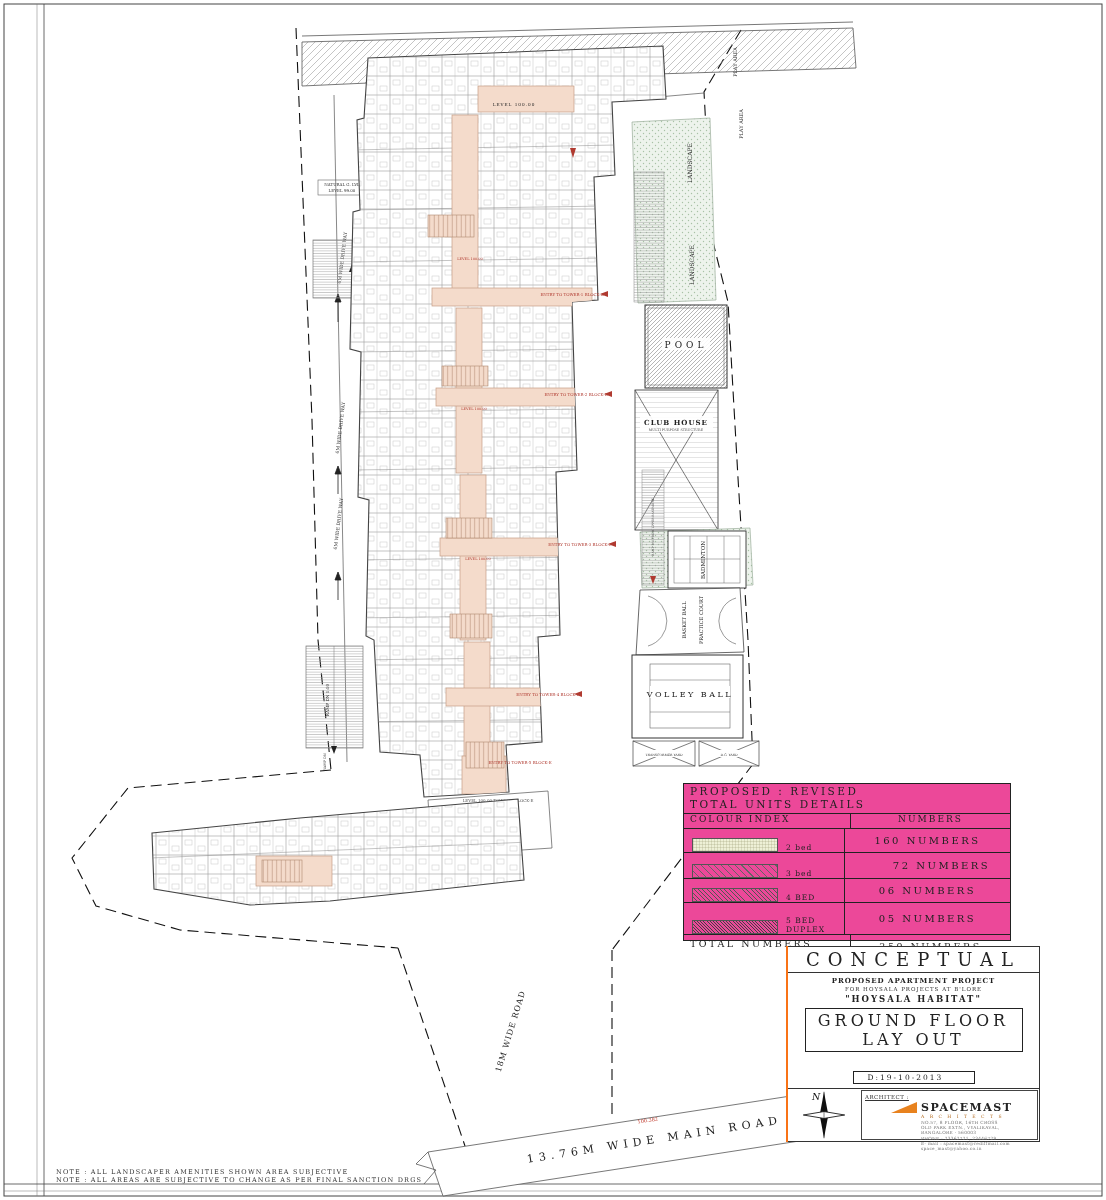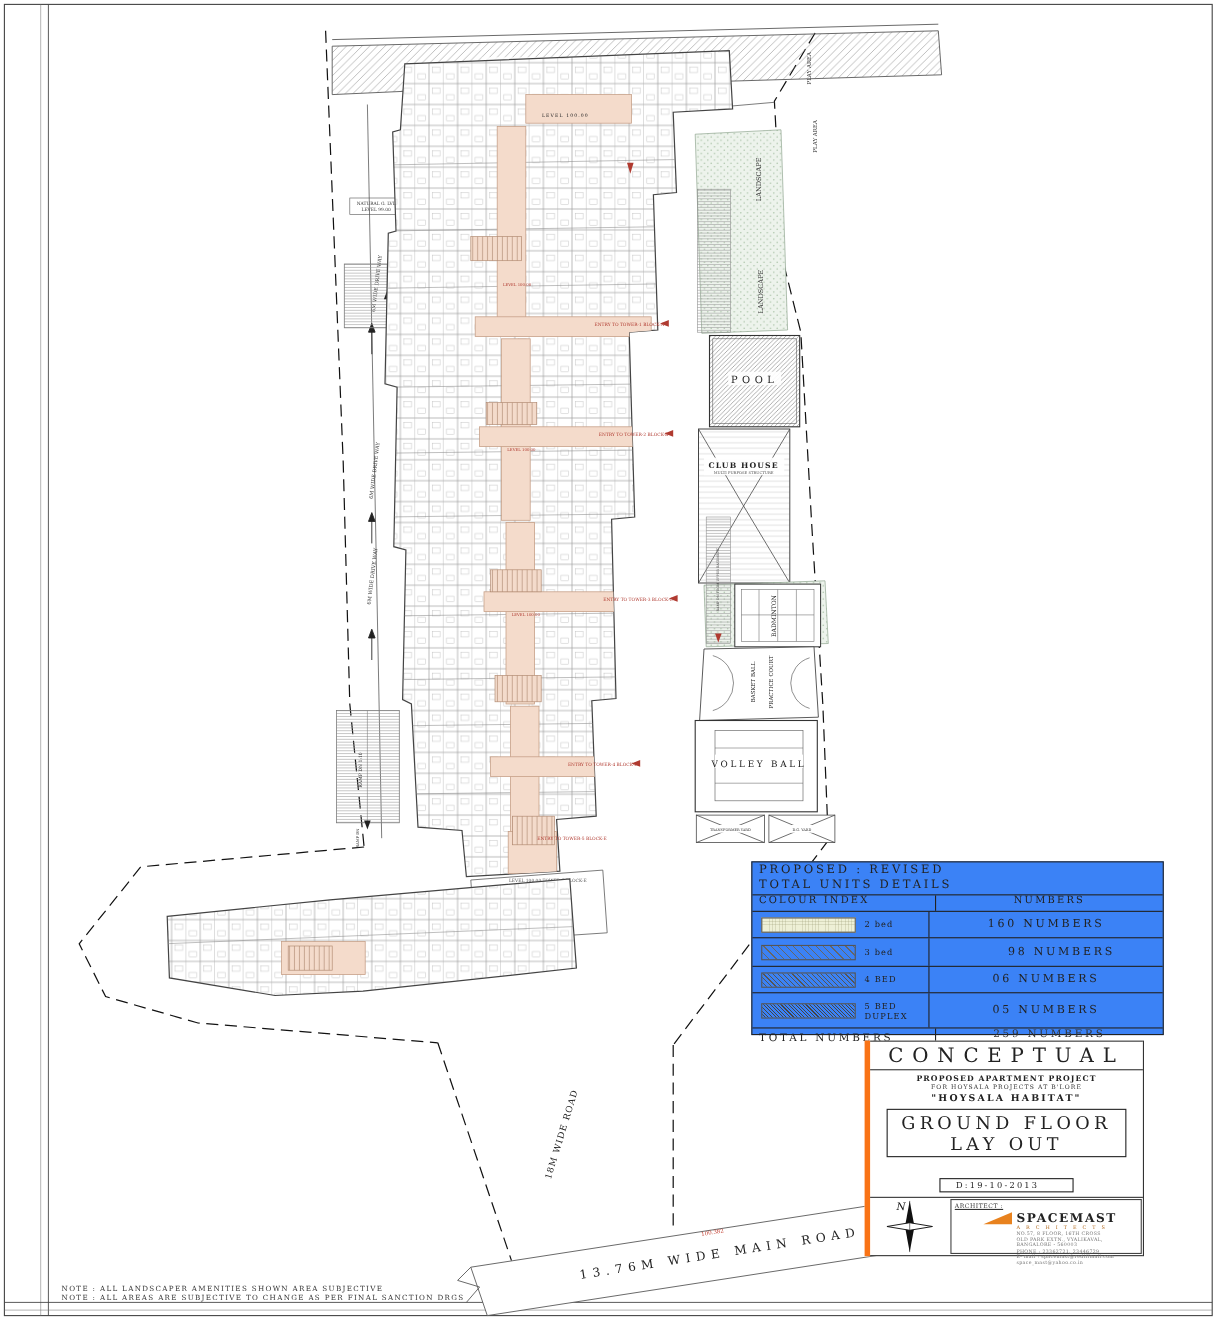--- a/index.html
+++ b/index.html
@@ -1,37 +1,37 @@
 <!DOCTYPE html>
 <html><head>
 <meta charset="utf-8">
 <style>
   html,body{margin:0;padding:0;background:#ffffff;}
   body{width:1106px;height:1200px;position:relative;font-family:"DejaVu Serif",serif;color:#222;overflow:hidden;}
   #plan-svg{position:absolute;left:0;top:0;}
   
-  .legend{position:absolute;left:683px;top:783px;width:375px;height:158px;border:1.5px solid #222;background:#3b82f6;font-family:"DejaVu Serif",serif;box-sizing:border-box;}
+  .legend{position:absolute;left:683px;top:783px;width:328px;height:158px;border:1.5px solid #222;background:#ec4899;font-family:"DejaVu Serif",serif;box-sizing:border-box;}
   .legend .hdr{height:27px;padding:1px 6px;font-size:10.5px;letter-spacing:2.5px;line-height:13px;}
   .legend .cols{display:flex;border-top:1px solid #222;height:14px;font-size:9px;letter-spacing:2px;}
   .legend .cols .c1{width:160px;padding-left:6px;border-right:1px solid #222;}
   .legend .cols .c2{flex:1;text-align:center;}
   .legend .lrow{display:flex;border-top:1px solid #222;align-items:center;}
-  .legend .lrow .c1{width:160px;display:flex;align-items:center;border-right:1px solid #222;align-self:stretch;}
+  .legend .lrow .c1{width:160px;display:flex;align-items:flex-end;border-right:1px solid #222;align-self:stretch;}
   .legend .lrow .c2{flex:1;text-align:center;font-size:10px;letter-spacing:2.5px;}
   .legend .sw{width:84px;height:12px;border:1px solid #555;margin:0 8px 0 8px;}
   .legend .tname{font-size:7.5px;letter-spacing:1px;}
   .sw-0{background:#eef0d6;background-image:repeating-linear-gradient(0deg,rgba(150,150,110,.25) 0 .7px,transparent .7px 3px),repeating-linear-gradient(90deg,rgba(150,150,110,.25) 0 .7px,transparent .7px 3px);}
   .sw-1{background:repeating-linear-gradient(45deg,transparent 0 4px,#666 4px 4.8px);}
   .sw-2{background:repeating-linear-gradient(45deg,transparent 0 2.4px,#555 2.4px 3.1px);}
   .sw-3{background:repeating-linear-gradient(45deg,transparent 0 1.6px,#444 1.6px 2.3px);}
-  .legend .trow{display:flex;border-top:1px solid #222;height:17px;align-items:flex-start;font-size:9.5px;letter-spacing:2.5px;}
+  .legend .trow{display:flex;border-top:1px solid #222;height:17px;align-items:flex-end;font-size:9.5px;letter-spacing:2.5px;}
   .legend .trow .c1{width:160px;padding-left:6px;border-right:1px solid #222;align-self:stretch;display:flex;align-items:center;}
   .legend .trow .c2{flex:1;text-align:center;color:#333;}
   
-  .tblock{position:absolute;left:786px;top:946px;width:254px;background:#fff;font-family:"DejaVu Serif",serif;box-sizing:border-box;border-left:5px solid #f97316;border-right:1px solid #333;}
+  .tblock{position:absolute;left:786px;top:946px;width:254px;background:#fff;font-family:"DejaVu Serif",serif;box-sizing:border-box;border-left:2px solid #f97316;border-right:1px solid #333;}
   .stamp{border-top:1px solid #333;border-bottom:1px solid #333;height:25px;display:flex;align-items:center;justify-content:center;font-size:18px;letter-spacing:8px;}
   .proj{padding:3px 0 2px 0;text-align:center;}
   .proj .p1{font-size:7px;font-weight:bold;letter-spacing:1px;}
   .proj .p2{font-size:5.5px;letter-spacing:1px;color:#333;margin-top:1px;}
   .proj .p3{font-size:8.5px;font-weight:bold;letter-spacing:2px;margin-top:2px;}
   .gbox{width:216px;margin:2px auto 0 auto;border:1.2px solid #222;text-align:center;font-size:16px;letter-spacing:4px;padding:2px 0;}
   .dbox{width:92px;margin:19px auto 0 auto;border:1px solid #222;text-align:left;font-size:7.5px;letter-spacing:2px;padding:1px 14px;}
   .brow{display:flex;margin-top:4px;border-top:1px solid #333;border-bottom:1px solid #333;height:52px;}
   .ncell{width:72px;display:flex;align-items:center;justify-content:center;}
   .acell{flex:1;border:1px solid #444;margin:1px;position:relative;padding:3px 3px;box-sizing:border-box;}
@@ -316,21 +316,21 @@
         <span class="sw sw-0"></span>
         <span class="tname">2 bed</span>
       </div>
     <div class="c2">160 NUMBERS</div>
   </div>
   <div class="lrow" style="height:25px;gap:28px;">
     <div class="c1">
         <span class="sw sw-1"></span>
         <span class="tname">3 bed</span>
       </div>
-    <div class="c2">98 NUMBERS</div>
+    <div class="c2">72 NUMBERS</div>
   </div>
   <div class="lrow" style="height:23px;">
     <div class="c1">
         <span class="sw sw-2"></span>
         <span class="tname">4 BED</span>
       </div>
     <div class="c2">06 NUMBERS</div>
   </div>
   <div class="lrow" style="height:31px;">
     <div class="c1">

